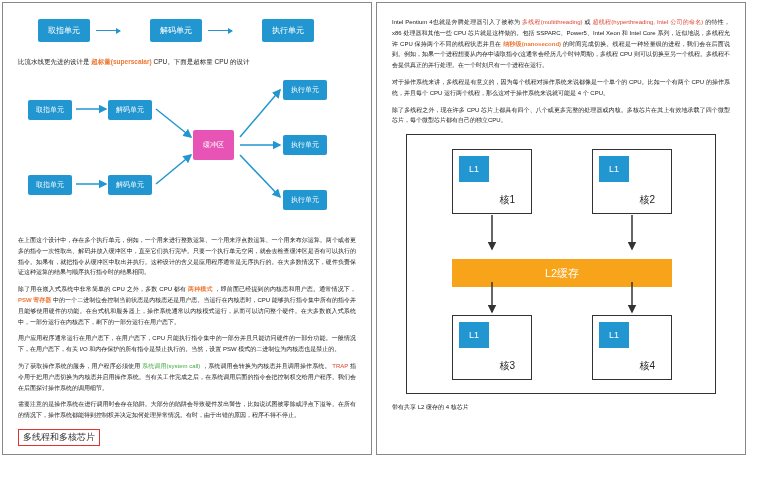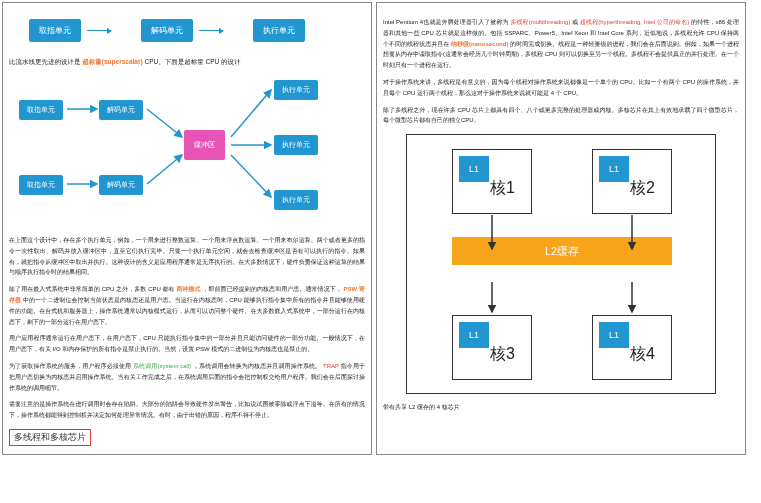--- a/index.html
+++ b/index.html
@@ -1,18 +1,18 @@
 <!DOCTYPE html>
 <html><head>
 <meta charset="utf-8">
 <style>
   * { box-sizing: border-box; margin: 0; padding: 0; }
   body { font-family: "PingFang SC", "Microsoft YaHei", sans-serif; background: #fff; width: 761px; height: 503px; overflow: hidden; font-size: 6.5px; color: #222; }
   .page-wrap { display: flex; gap: 4px; padding: 2px; }
-  .col { border: 0.5px solid #888; padding: 8px 6px; background: #fff; }
+  .col { border: 0.5px solid #888; padding: 8px 15px; background: #fff; }
   .col-left { width: 370px; }
   .col-right { width: 370px; }
 
   
   .pipe1 { display: flex; gap: 30px; margin: 8px 0 14px 20px; }
   .bluebox { background:#2196d0; color:#fff; padding:6px 10px; font-size:8px; border-radius:2px; min-width:52px; text-align:center; position:relative; }
   .arrow-r { display:inline-block; width:24px; height:0; border-top:1.5px solid #2196d0; position:relative; top:11px; }
   .arrow-r:after { content:''; position:absolute; right:-1px; top:-3px; border-left:5px solid #2196d0; border-top:3px solid transparent; border-bottom:3px solid transparent; }
 
   .cap { font-size:6.5px; line-height:1.7; margin:4px 0 8px 0; }
@@ -28,21 +28,21 @@
   .para .hl { color:#e73; font-weight:bold; }
   .para .hl2 { color:#d43; }
   .para .hl4 { color:#4a4; }
 
   .section-title { font-size:9px; color:#333; border:1.5px solid #d33; display:inline-block; padding:1px 4px; margin-top:2px; }
 
   
   .mc { border:1px solid #333; width:310px; height:260px; margin:8px auto 8px auto; position:relative; }
   .core { position:absolute; border:1px solid #333; width:80px; height:65px; }
   .core .l1 { background:#2196d0; color:#fff; position:absolute; top:6px; left:6px; width:30px; height:26px; display:flex; align-items:center; justify-content:center; font-size:9px; }
-  .core .lbl { position:absolute; bottom:14px; right:16px; font-size:16px; }
+  .core .lbl { position:absolute; bottom:6px; right:16px; font-size:10px; }
   .l2 { position:absolute; background:#f7a41a; color:#fff; font-size:11px; display:flex; align-items:center; justify-content:center; }
   .mc svg { position:absolute; top:0; left:0; }
 </style>
 </head>
 <body>
 
 <div class="page-wrap">
 
   <div class="col col-left">
     
@@ -135,21 +135,21 @@
         <div class="lbl">核2</div>
       </div>
       <div class="core" style="left:45px; top:180px;">
         <div class="l1">L1</div>
         <div class="lbl">核3</div>
       </div>
       <div class="core" style="left:185px; top:180px;">
         <div class="l1">L1</div>
         <div class="lbl">核4</div>
       </div>
-      <div class="l2" style="left:45px; top:102px; width:220px; height:28px;">L2缓存</div>
+      <div class="l2" style="left:45px; top:124px; width:220px; height:28px;">L2缓存</div>
       <svg width="310" height="260">
         <defs>
             <marker id="ah2" markerWidth="6" markerHeight="6" refX="5" refY="3" orient="auto">
               <path d="M0,0 L6,3 L0,6 Z" fill="#333"></path>
             </marker>
           </defs>
         <line x1="85" y1="80" x2="85" y2="114" stroke="#333" stroke-width="1.5" marker-end="url(#ah2)"></line>
         <line x1="225" y1="80" x2="225" y2="114" stroke="#333" stroke-width="1.5" marker-end="url(#ah2)"></line>
         <line x1="85" y1="147" x2="85" y2="177" stroke="#333" stroke-width="1.5" marker-end="url(#ah2)"></line>
         <line x1="225" y1="147" x2="225" y2="177" stroke="#333" stroke-width="1.5" marker-end="url(#ah2)"></line>

